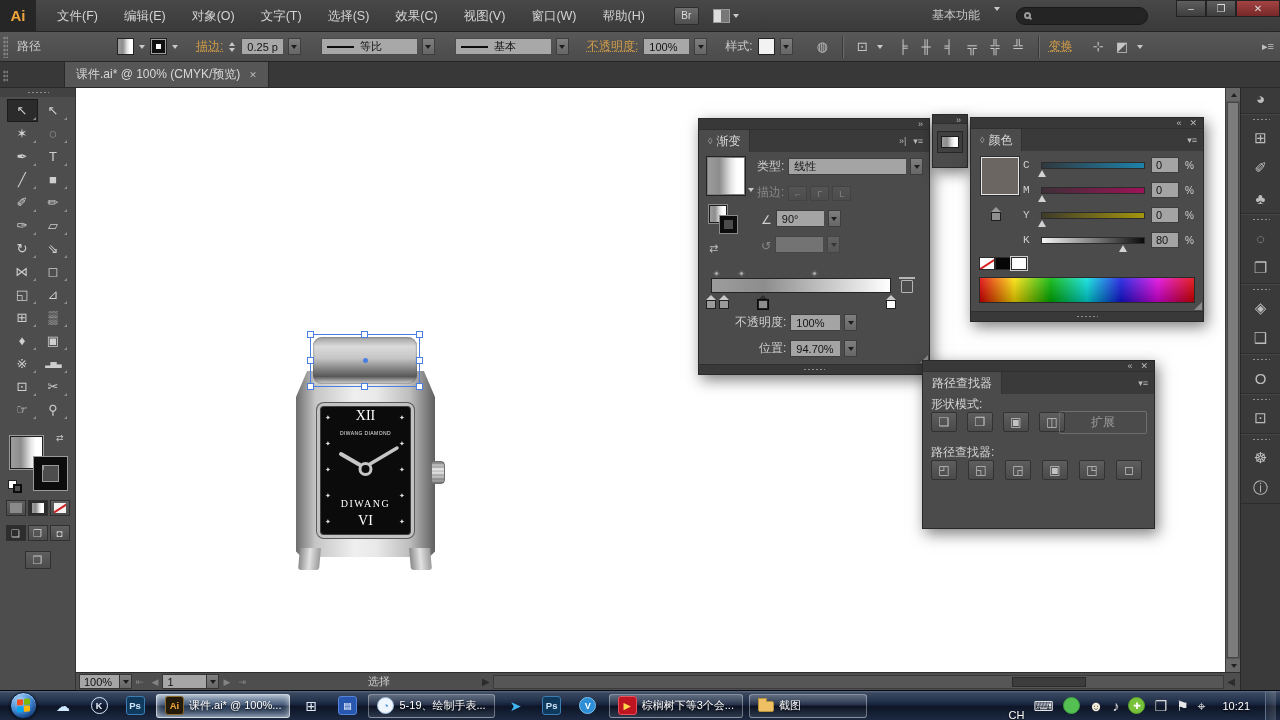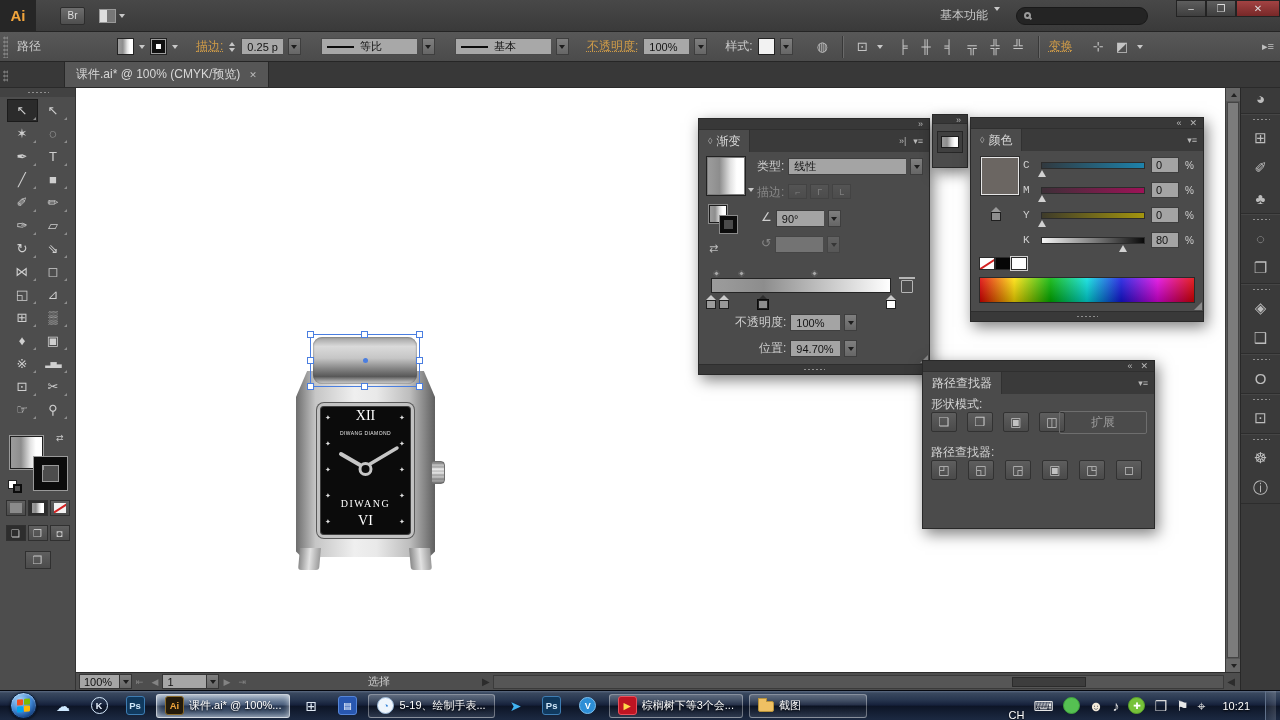--- a/index.html
+++ b/index.html
@@ -9,21 +9,21 @@
 
 
 #menubar{position:absolute;left:0;top:0;width:1280px;height:32px;background:linear-gradient(#484848,#3a3a3a);border-bottom:1px solid #252525;display:flex;align-items:center;color:#d4d4d4;z-index:5}
 #ai-logo{width:36px;height:32px;background:#262626;color:#f0a43c;font-weight:bold;font-size:15px;display:flex;align-items:center;justify-content:center;margin-right:8px}
 .menu-item{padding:0 13px;line-height:32px;font-size:12.5px}
 #br-btn{margin-left:16px;width:25px;height:18px;background:linear-gradient(#6e6e6e,#4e4e4e);border:1px solid #2d2d2d;border-radius:2px;font-size:10px;color:#ddd;display:flex;align-items:center;justify-content:center}
 #layout-btn{margin-left:14px;display:flex;align-items:center;gap:3px}
 .mini-tile{width:17px;height:14px;border:1px solid #999;background:linear-gradient(90deg,#ddd 45%,#777 45%)}
 .dda{width:0;height:0;border-left:3.5px solid transparent;border-right:3.5px solid transparent;border-top:4px solid #c8c8c8}
 #mb-right{margin-left:auto;display:flex;align-items:center;gap:16px;margin-right:132px}
-#workspace{display:flex;gap:6px;color:#c8c8c8}
+#workspace{display:flex;gap:14px;color:#c8c8c8}
 #searchbox{width:132px;height:18px;background:#242424;border:1px solid #191919;border-radius:9px;display:flex;align-items:center;padding:0 7px;gap:5px}
 #search-input{background:transparent;border:none;outline:none;color:#ccc;width:100px;font-size:11px}
 .mag{width:7px;height:7px;border:2px solid #9a9a9a;border-radius:50%;position:relative;flex:none}
 .mag::after{content:"";position:absolute;width:4px;height:2px;background:#9a9a9a;transform:rotate(45deg);right:-3px;bottom:-2px}
 #win-controls{position:absolute;right:0;top:0;display:flex;z-index:6}
 .win-btn{width:30px;height:17px;background:linear-gradient(#5e5e5e,#3e3e3e);border:1px solid #232323;color:#ddd;font-size:10px;display:flex;align-items:center;justify-content:center}
 #win-close{width:44px;background:linear-gradient(#a34343,#772828)}
 
 
 #controlbar{position:absolute;left:0;top:32px;width:1280px;height:30px;background:linear-gradient(#585858,#4b4b4b);border-bottom:1px solid #262626;display:flex;align-items:center;color:#c9c9c9;padding-left:3px;gap:5px;z-index:5}
@@ -105,21 +105,21 @@
 .panel{position:absolute;background:#4b4b4b;border:1px solid #292929;box-shadow:3px 5px 14px rgba(0,0,0,.5);color:#cfcfcf;z-index:10}
 .pheader{height:11px;background:#383838;position:relative;border-bottom:1px solid #2f2f2f}
 .ph-ic{position:absolute;right:5px;top:0px;font-size:9px;color:#b8b8b8;letter-spacing:1px;line-height:11px;display:flex;gap:7px}
 .ptabs{height:22px;background:#3a3a3a;display:flex;align-items:stretch}
 .ptab{background:#4b4b4b;padding:0 9px;display:flex;align-items:center;gap:4px;font-size:12px;color:#d8d8d8;border-right:1px solid #313131}
 .dia{font-size:9px;color:#a8a8a8}
 .ptab-right{margin-left:auto;display:flex;align-items:center;gap:7px;padding-right:6px;font-size:9px;color:#b8b8b8}
 .pcontent{position:relative}
 .pbottom{height:10px;background:#393939;border-top:1px solid #2e2e2e;display:flex;align-items:center;justify-content:center;position:relative}
 .grip-corner{position:absolute;right:1px;bottom:1px;width:0;height:0;border-left:8px solid transparent;border-bottom:8px solid #8a8a8a}
-.prow{position:absolute;display:flex;align-items:flex-start;gap:4px;font-size:12px}
+.prow{position:absolute;display:flex;align-items:flex-end;gap:4px;font-size:12px}
 .prow.dim{opacity:.45}
 .pbox{height:17px;background:#a4a4a4;color:#141414;display:flex;align-items:center;padding:0 5px;border:1px solid #3e3e3e;border-right:none;font-size:11px}
 
 
 #gp{left:698px;top:118px;width:232px}
 #gp-content{height:212px}
 #gp-swatch{position:absolute;left:8px;top:5px;width:38px;height:38px;border:1px solid #7c7c7c;box-shadow:0 0 0 1px #222}
 #gp-sdd{position:absolute;left:49px;top:36px}
 #gp-proxy-f{position:absolute;left:10px;top:53px;width:18px;height:18px;border:1px solid #1c1c1c;box-shadow:0 0 0 1px #8a8a8a}
 #gp-proxy-s{position:absolute;left:21px;top:64px;width:17px;height:17px;border:4px solid #0c0c0c;background:#4b4b4b;box-shadow:0 0 0 1px #8a8a8a}
@@ -217,20 +217,31 @@
 #clock{color:#fff;font-size:11px;text-shadow:0 1px 2px #000;margin:0 9px}
 #show-desktop{width:11px;height:30px;border-left:1px solid #61718a;background:linear-gradient(90deg,rgba(255,255,255,.06),rgba(255,255,255,.16))}
 </style>
 </head>
 <body>
 
 <div id="app">
 
   <div id="menubar">
     <div id="ai-logo">Ai</div>
+    <div id="menus" style="display: flex;">
+        <div class="menu-item">文件(F)</div>
+        <div class="menu-item">编辑(E)</div>
+        <div class="menu-item">对象(O)</div>
+        <div class="menu-item">文字(T)</div>
+        <div class="menu-item">选择(S)</div>
+        <div class="menu-item">效果(C)</div>
+        <div class="menu-item">视图(V)</div>
+        <div class="menu-item">窗口(W)</div>
+        <div class="menu-item">帮助(H)</div>
+      </div>
     <div id="br-btn">Br</div>
     <div id="layout-btn">
       <span class="mini-tile"></span>
       <span class="dda"></span>
     </div>
     <div id="mb-right">
       <div id="workspace">
         <span>基本功能</span>
         <span class="dda"></span>
       </div>

